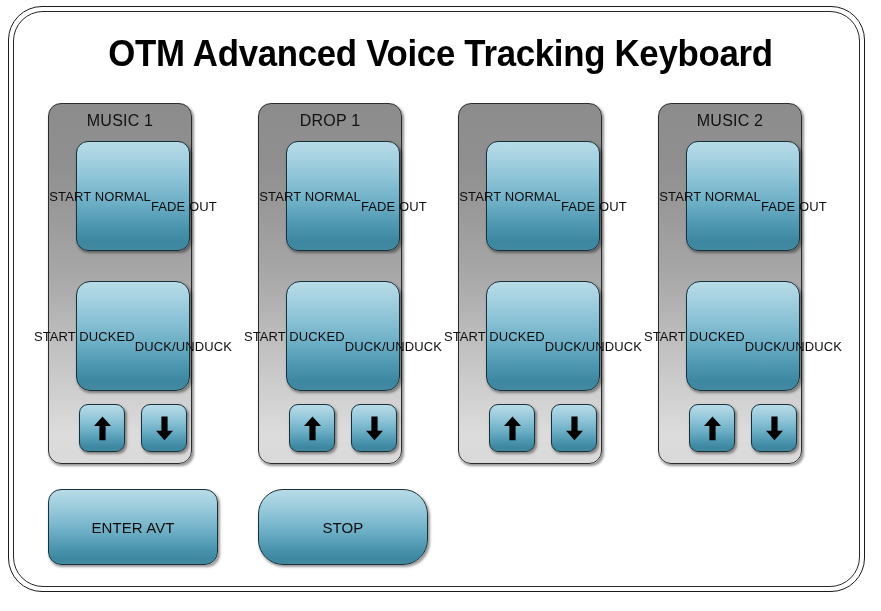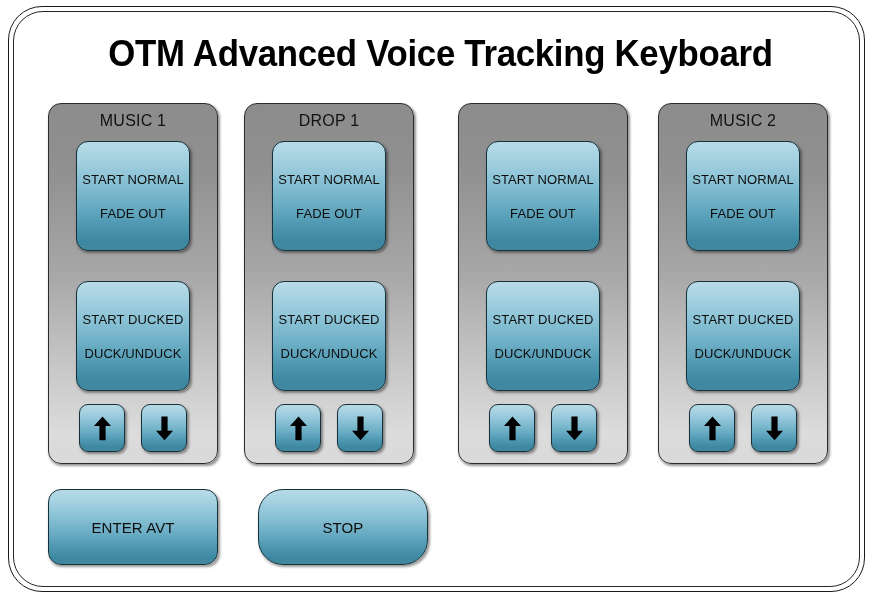--- a/index.html
+++ b/index.html
@@ -58,36 +58,36 @@
   .panels {
     position: absolute;
     left: 48px;
     top: 103px;
     width: 782px;
     height: 362px;
   }
   .panel {
     position: absolute;
     top: 0;
-    width: 170px;
+    width: 144px;
     height: 361px;
     border-radius: 13px;
     border: 1.4px solid #2b2b2b;
     background: linear-gradient(180deg,
                 #8c8c8c 0%,
                 #909090 18%,
                 #a8a8a8 48%,
                 #c8c8c8 74%,
                 #dcdcdc 92%,
                 #d9d9d9 100%);
     box-sizing: border-box;
     box-shadow: 1.5px 2px 2.5px rgba(0,0,0,0.42);
   }
   .panel-0 { left: 0px; }
-  .panel-1 { left: 196px; text-decoration: underline; }
+  .panel-1 { left: 210px; text-decoration: underline; }
   .panel-2 { left: 410px; }
   .panel-3 { left: 610px; }
 
   .panel-label {
     position: absolute;
     top: 8px;
     left: 0;
     width: 100%;
     text-align: center;
     font-size: 16px;
@@ -104,21 +104,21 @@
     background: linear-gradient(180deg,
                 #b7dbe7 0%,
                 #a7d2e1 14%,
                 #8cc3d6 34%,
                 #6aadc4 58%,
                 #4d96b0 78%,
                 #3d87a1 92%,
                 #43899f 100%);
     box-shadow: 1.5px 2px 2.5px rgba(0,0,0,0.40);
     display: flex;
-    flex-direction: column;
+    flex-direction: row;
     align-items: center;
     justify-content: center;
   }
   .btn-line {
     font-size: 13px;
     color: #0d0d0d;
     letter-spacing: 0.1px;
     line-height: 1;
     white-space: nowrap;
   }
@@ -128,20 +128,21 @@
     left: 27px;
     top: 37px;
     width: 114px;
     height: 110px;
   }
   .btn-main-b {
     left: 27px;
     top: 177px;
     width: 114px;
     height: 110px;
+    border-radius: 14px;
   }
 
   .btn-arrow {
     width: 46px;
     height: 48px;
     top: 300px;
     border-radius: 9px;
   }
   .btn-arrow.up   { left: 30px; }
   .btn-arrow.down { left: 92px; }

